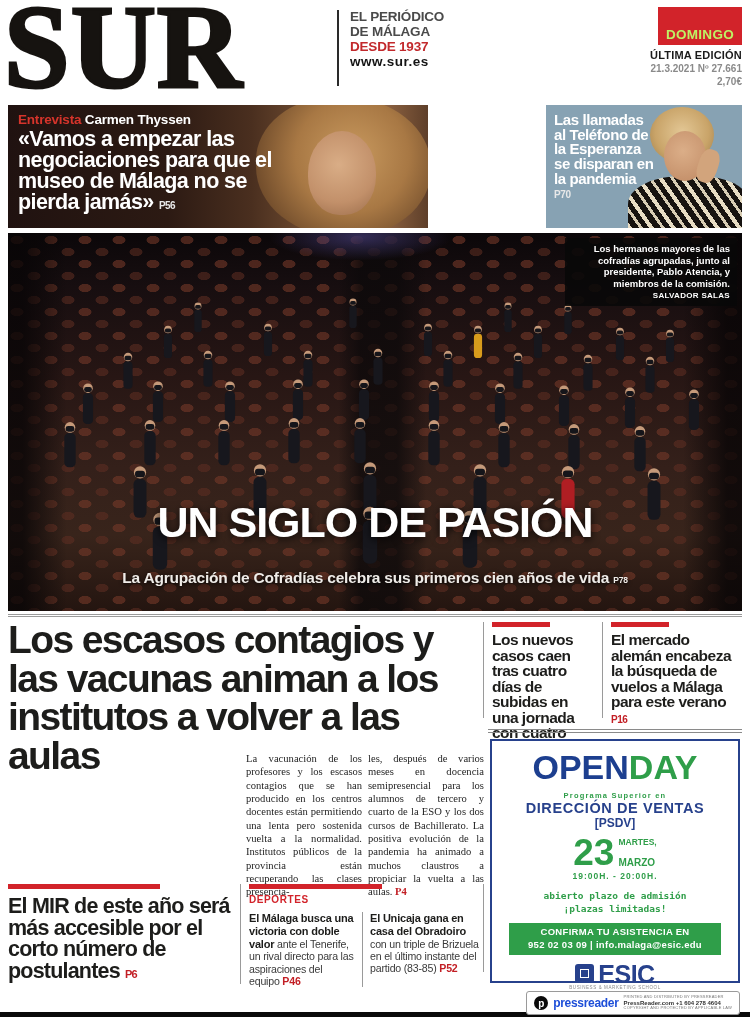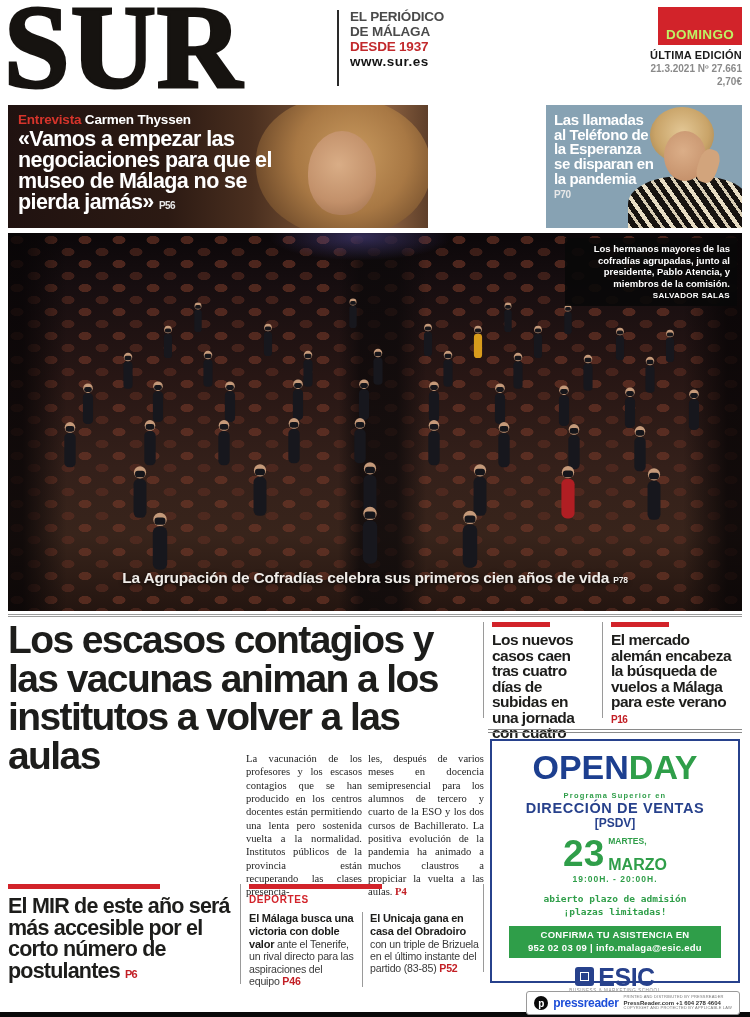--- a/index.html
+++ b/index.html
@@ -103,21 +103,21 @@
   
   .ad { left:490px; top:739px; width:250px; height:244px; border:2px solid #27418c; background:#fff; text-align:center; padding-top:9px; }
   .ad-title { font-size:34px; font-weight:bold; letter-spacing:0px; line-height:1; }
   .ad-title .t1 { color:#1d3f8f; } .ad-title .t2 { color:#2f9e49; }
   .ad-kicker { margin-top:7px; font-size:7.5px; font-weight:bold; color:#2f9e49; letter-spacing:1.2px; }
   .ad-program { font-size:14.5px; font-weight:bold; color:#27418c; letter-spacing:0.6px; }
   .ad-abbr { font-size:12px; font-weight:bold; color:#27418c; }
   .ad-date { margin-top:6px; display:flex; justify-content:center; align-items:center; gap:4px; }
   .ad-daynum { font-size:37px; font-weight:bold; color:#2f9e49; line-height:0.9; }
   .ad-daytxt { text-align:left; color:#2f9e49; font-weight:bold; }
-  .ad-daytxt .d1 { font-size:8.5px; } .ad-daytxt .d2 { font-size:16px; line-height:0.95;margin-top:11px; }
+  .ad-daytxt .d1 { font-size:8.5px; } .ad-daytxt .d2 { font-size:10px; line-height:0.95;margin-top:11px; }
   .ad-time { font-size:8.5px; font-weight:bold; color:#2f9e49; letter-spacing:1px; margin-top:2px; }
   .ad-adm { margin-top:9px; font-family:"DejaVu Sans Mono", monospace; font-size:9.5px; font-weight:bold; color:#2f9e49; line-height:1.3; }
   .ad-cta { margin:8px auto 0; width:212px; background:#2f9e49; color:#fff; font-weight:bold; font-size:9.5px; line-height:1.35; padding:3px 2px; letter-spacing:0.3px; }
   .ad-brand { margin-top:9px; display:flex; justify-content:center; gap:4px; }
   .ad-brand .sq { width:19px; height:19px; background:#27418c; border-radius:3px; display:flex; align-items:center; justify-content:center; }
   .ad-brand .sq i { display:block; width:9px; height:9px; border:1.5px solid #fff; }
   .ad-brand .nm { font-size:25px; font-weight:bold; color:#27418c; letter-spacing:-0.5px; line-height:0.8; }
   .ad-brandsub { font-size:4.5px; color:#8a8a8a; letter-spacing:0.6px; margin-top:1px; }
   .ad-tag { margin-top:3px; font-family:"DejaVu Serif", serif; font-style:italic; font-size:10px; color:#9aa86a; }
 
@@ -246,20 +246,21 @@
           <use href="#pp" style="color:#b01e23" transform="translate(560,248) scale(1.1)"></use>
           <use href="#pp" transform="translate(646,250) scale(1.08)"></use>
         <use href="#pp" transform="translate(152,296) scale(1.2)"></use>
           <use href="#pp" transform="translate(362,290) scale(1.2)"></use>
           <use href="#pp" transform="translate(462,294) scale(1.2)"></use>
       </g>
     </svg>
     <div class="photo-caption">
       <span>Los hermanos mayores de las cofradías agrupadas, junto al presidente, Pablo Atencia, y miembros de la comisión. </span><span class="credit">SALVADOR SALAS</span>
     </div>
+    <div class="photo-title">UN SIGLO DE PASIÓN</div>
     <div class="photo-subtitle">
       <span>La Agrupación de Cofradías celebra sus primeros cien años de vida </span><span class="pg">P78</span>
     </div>
   </div>
 
   <div class="abs rule-photo"></div>
 
   <div class="abs lead-headline">Los escasos contagios y las vacunas animan a los institutos a volver a las aulas</div>
   <div class="abs bodycol c1">La vacunación de los profesores y los escasos contagios que se han producido en los centros docentes están permitiendo una lenta pero sostenida vuelta a la normalidad. Institutos públicos de la provincia están recuperando las clases presencia-</div>
   <div class="abs bodycol c2">

